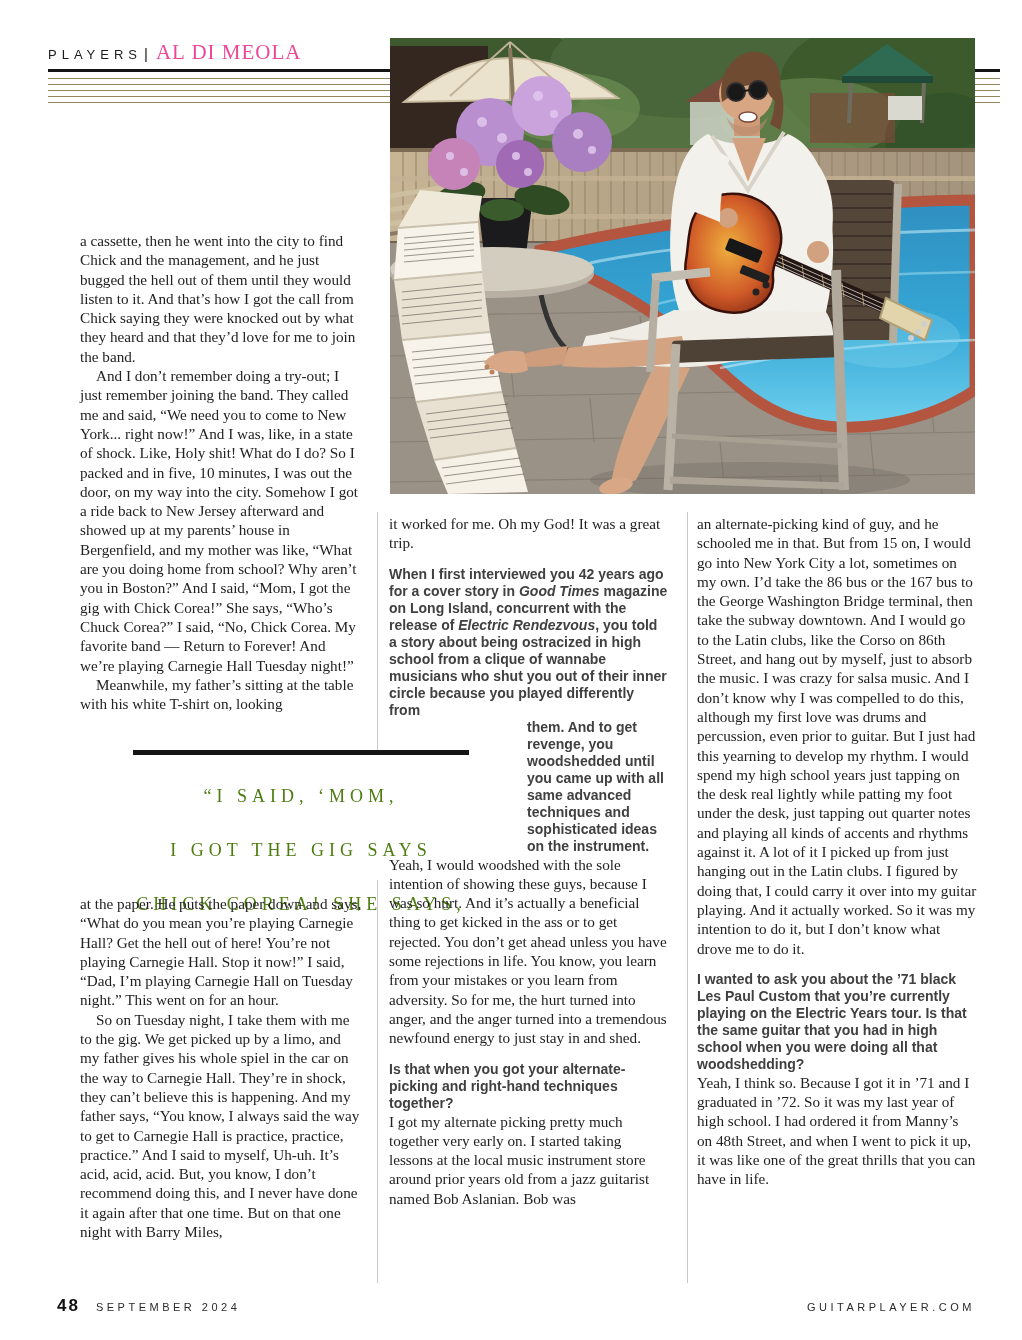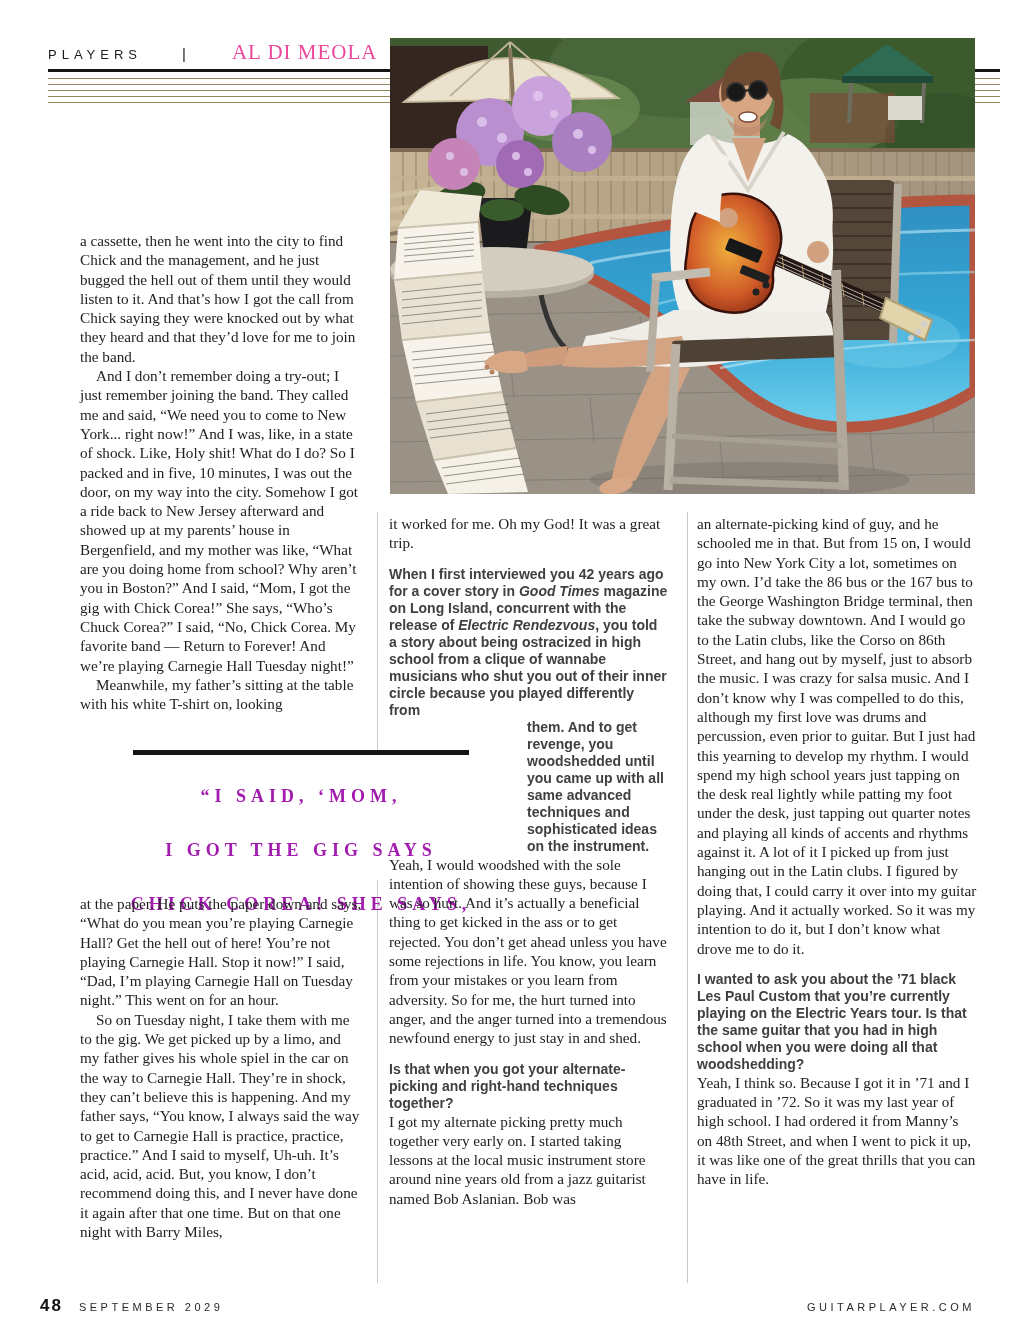--- a/index.html
+++ b/index.html
@@ -1,20 +1,20 @@
 <!DOCTYPE html>
 <html><head>
 <meta charset="utf-8">
 <style>
   html,body{margin:0;padding:0;background:#ffffff;}
   body{width:1022px;height:1340px;position:relative;overflow:hidden;
        font-family:"Liberation Serif",serif;color:#1f1f1f;}
 
   
-  .kicker-row{position:absolute;left:48px;top:40px;display:flex;align-items:baseline;gap:38px;}
+  .kicker-row{position:absolute;left:48px;top:40px;display:flex;align-items:baseline;}
   .kicker{font-family:"Liberation Sans",sans-serif;font-size:13px;letter-spacing:5px;color:#1b1b1b;}
   .kicker-sep{margin:0 8px 0 2px;font-family:"Liberation Sans",sans-serif;font-size:15px;color:#1b1b1b;}
   .page-title{font-family:"Liberation Serif",serif;font-weight:normal;font-size:21px;letter-spacing:1px;color:#ec4899;}
 
   .rules{position:absolute;left:48px;right:22px;top:69px;}
   .rules .r-black{height:3px;background:#141414;margin-bottom:6px;}
   .rules .r-tan{height:1px;background:#93875e;margin-bottom:5px;}
 
   
   .photo{position:absolute;left:390px;top:38px;width:585px;height:456px;overflow:hidden;background:#547141;}
@@ -30,31 +30,31 @@
   .wrap-right{padding-left:138px;}
 
   #col1a{left:80px;top:203px;margin-top:28px;}
   #col1b{left:80px;top:888px;margin-top:6px;}
   #col2{left:389px;top:514px;width:280px;}
   #col3{left:697px;top:514px;width:280px;}
 
   
   .pull-quote{position:absolute;left:110px;top:750px;width:382px;text-align:center;}
   .pq-rule{width:336px;height:5px;background:#151515;margin:0 auto 15px auto;}
-  .pq-line{display:block;font-family:"Liberation Serif",serif;font-weight:bold;
-           font-size:18px;line-height:26px;letter-spacing:5px;color:#a21caf;margin-top:28px;}
+  .pq-line{display:block;font-family:"Liberation Serif",serif;font-weight:normal;
+           font-size:18px;line-height:26px;letter-spacing:5px;color:#4d7c0f;margin-top:28px;}
 
   
   .vdiv{position:absolute;width:1px;background:#c9c9c9;}
   #div1a{left:377px;top:512px;height:238px;}
   #div1b{left:377px;top:880px;height:403px;}
   #div2{left:687px;top:512px;height:771px;}
 
   
-  .footer-left{position:absolute;left:40px;top:1296px;display:flex;align-items:baseline;gap:16px;}
+  .footer-left{position:absolute;left:57px;top:1296px;display:flex;align-items:baseline;gap:16px;}
   .folio{font-family:"Liberation Sans",sans-serif;font-weight:bold;font-size:17px;letter-spacing:2px;color:#111;}
   .issue{font-family:"Liberation Sans",sans-serif;font-size:11px;letter-spacing:3.5px;color:#2a2a2a;}
   .footer-right{position:absolute;right:47px;top:1301px;font-family:"Liberation Sans",sans-serif;
                 font-size:11px;letter-spacing:3.5px;color:#2a2a2a;}
 </style>
 </head>
 <body>
 
 <div class="kicker-row">
   <span class="kicker">PLAYERS</span>
@@ -362,26 +362,26 @@
   <p>at the paper. He puts the paper down and says, “What do you mean you’re playing Carnegie Hall? Get the hell out of here! You’re not playing Carnegie Hall. Stop it now!” I said, “Dad, I’m playing Carnegie Hall on Tuesday night.” This went on for an hour.</p>
   <p class="ind">So on Tuesday night, I take them with me to the gig. We get picked up by a limo, and my father gives his whole spiel in the car on the way to Carnegie Hall. They’re in shock, they can’t believe this is happening. And my father says, “You know, I always said the way to get to Carnegie Hall is practice, practice, practice.” And I said to myself, Uh-uh. It’s acid, acid, acid. But, you know, I don’t recommend doing this, and I never have done it again after that one time. But on that one night with Barry Miles,</p>
 </div>
 
 <div class="col" id="col2">
   <p>it worked for me. Oh my God! It was a great trip.</p>
   <div class="q mt"><span>When I first interviewed you 42 years ago for a cover story in </span><span class="it">Good Times</span><span> magazine on Long Island, concurrent with the release of </span><span class="it">Electric Rendezvous</span><span>, you told a story about being ostracized in high school from a clique of wannabe musicians who shut you out of their inner circle because you played differently from</span></div>
   <div class="q wrap-right">them. And to get revenge, you woodshedded until you came up with all same advanced techniques and sophisticated ideas on the instrument.</div>
   <p>Yeah, I would woodshed with the sole intention of showing these guys, because I was so hurt. And it’s actually a beneficial thing to get kicked in the ass or to get rejected. You don’t get ahead unless you have some rejections in life. You know, you learn from your mistakes or you learn from adversity. So for me, the hurt turned into anger, and the anger turned into a tremendous newfound energy to just stay in and shed.</p>
   <div class="q mt">Is that when you got your alternate-picking and right-hand techniques together?</div>
-  <p>I got my alternate picking pretty much together very early on. I started taking lessons at the local music instrument store around nine years old from a jazz guitarist named Bob Aslanian. Bob was</p>
+  <p>I got my alternate picking pretty much together very early on. I started taking lessons at the local music instrument store around prior years old from a jazz guitarist named Bob Aslanian. Bob was</p>
 </div>
 
 <div class="col" id="col3">
   <p>an alternate-picking kind of guy, and he schooled me in that. But from 15 on, I would go into New York City a lot, sometimes on my own. I’d take the 86 bus or the 167 bus to the George Washington Bridge terminal, then take the subway downtown. And I would go to the Latin clubs, like the Corso on 86th Street, and hang out by myself, just to absorb the music. I was crazy for salsa music. And I don’t know why I was compelled to do this, although my first love was drums and percussion, even prior to guitar. But I just had this yearning to develop my rhythm. I would spend my high school years just tapping on the desk real lightly while patting my foot under the desk, just tapping out quarter notes and playing all kinds of accents and rhythms against it. A lot of it I picked up from just hanging out in the Latin clubs. I figured by doing that, I could carry it over into my guitar playing. And it actually worked. So it was my intention to do it, but I don’t know what drove me to do it.</p>
   <div class="q mt">I wanted to ask you about the ’71 black Les Paul Custom that you’re currently playing on the Electric Years tour. Is that the same guitar that you had in high school when you were doing all that woodshedding?</div>
   <p>Yeah, I think so. Because I got it in ’71 and I graduated in ’72. So it was my last year of high school. I had ordered it from Manny’s on 48th Street, and when I went to pick it up, it was like one of the great thrills that you can have in life.</p>
 </div>
 
 <div class="footer-left">
   <span class="folio">48</span>
-  <span class="issue">SEPTEMBER 2029</span>
+  <span class="issue">SEPTEMBER 2024</span>
 </div>
 <div class="footer-right">GUITARPLAYER.COM</div>
 
 </body></html>

